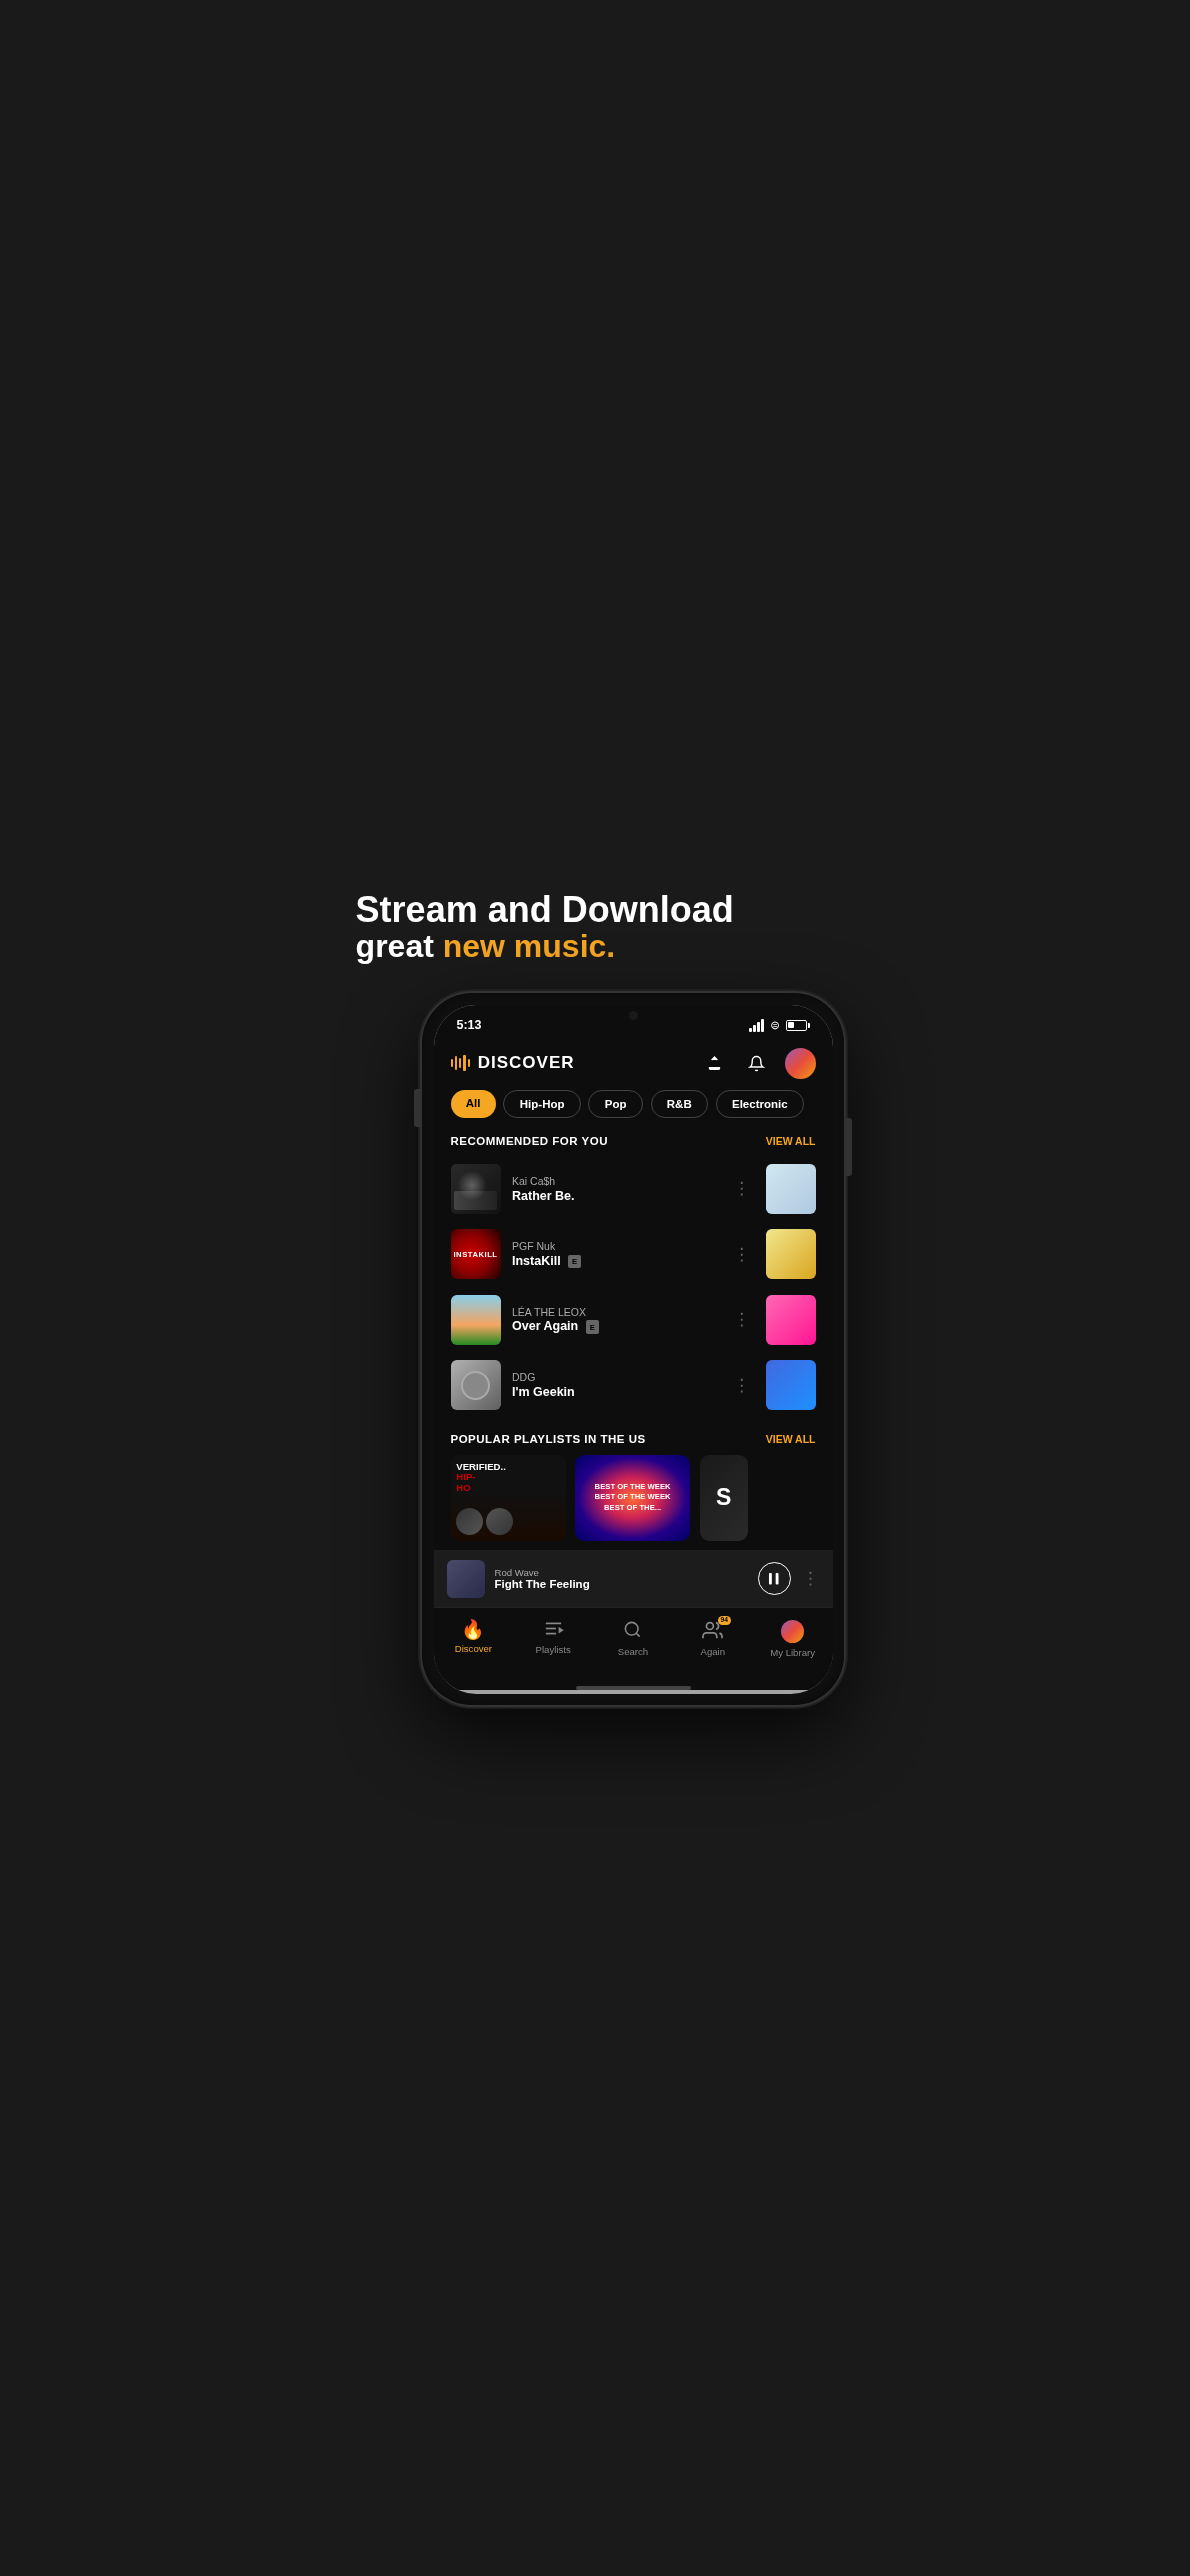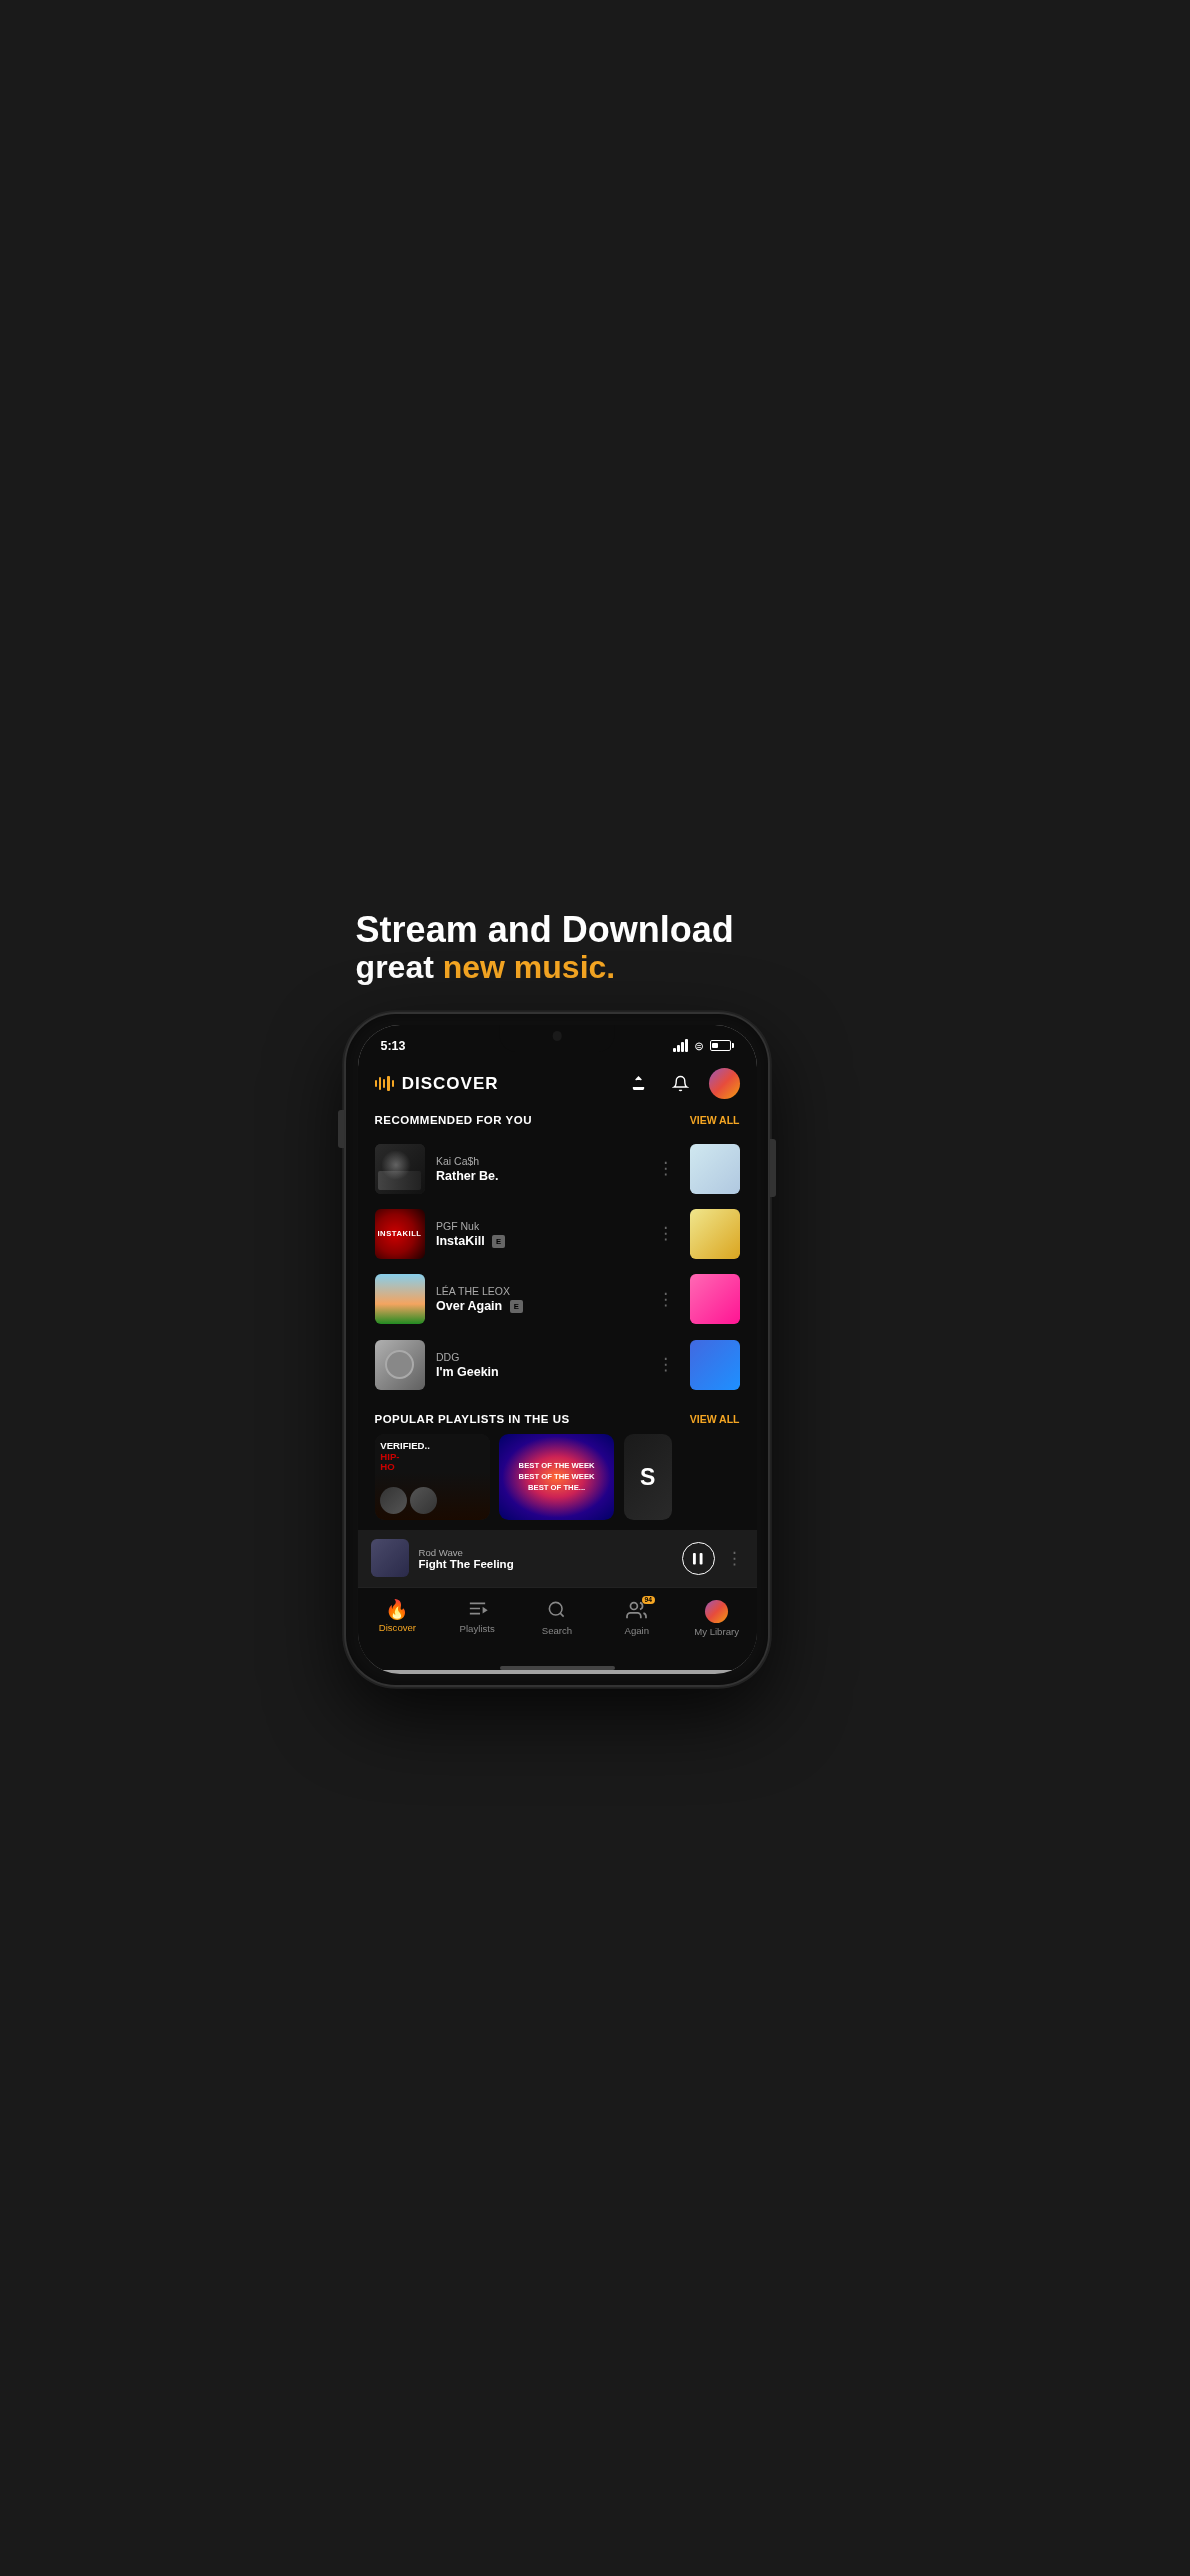--- a/index.html
+++ b/index.html
@@ -9,21 +9,21 @@
       justify-content: center;
       align-items: center;
       min-height: 100vh;
       font-family: -apple-system, BlinkMacSystemFont, 'Helvetica Neue', Arial, sans-serif;
       padding: 38px 19px;
     }
     .outer-wrapper {
       width: 498px;
       display: flex;
       flex-direction: column;
-      align-items: flex-start;
+      align-items: flex-end;
     }
     .hero-text {
       text-align: left;
       width: 100%;
       padding: 19px 9.6px 29px 9.6px;
     }
     .hero-line1 {
       color: #ffffff;
       font-size: 36px;
       font-weight: 900;
@@ -501,20 +501,27 @@
             <div class="header-icon-btn">
               <svg width="17" height="17" viewBox="0 0 24 24" fill="none" stroke="white" stroke-width="2">
                   <path d="M18 8A6 6 0 006 8c0 7-3 9-3 9h18s-3-2-3-9"></path>
                   <path d="M13.73 21a2 2 0 01-3.46 0"></path>
                 </svg>
             </div>
             <div class="avatar"></div>
           </div>
         </div>
 
+        <div class="filter-chips">
+          <div class="chip chip-active">All</div>
+          <div class="chip chip-inactive">Hip-Hop</div>
+          <div class="chip chip-inactive">Pop</div>
+          <div class="chip chip-inactive">R&amp;B</div>
+          <div class="chip chip-inactive">Electronic</div>
+        </div>
 
         <div class="section-header">
           <span class="section-title">RECOMMENDED FOR YOU</span>
           <span class="view-all">VIEW ALL</span>
         </div>
 
         <div class="track-list">
 
           <div class="track-item">
             <div class="track-art track-art-1">

